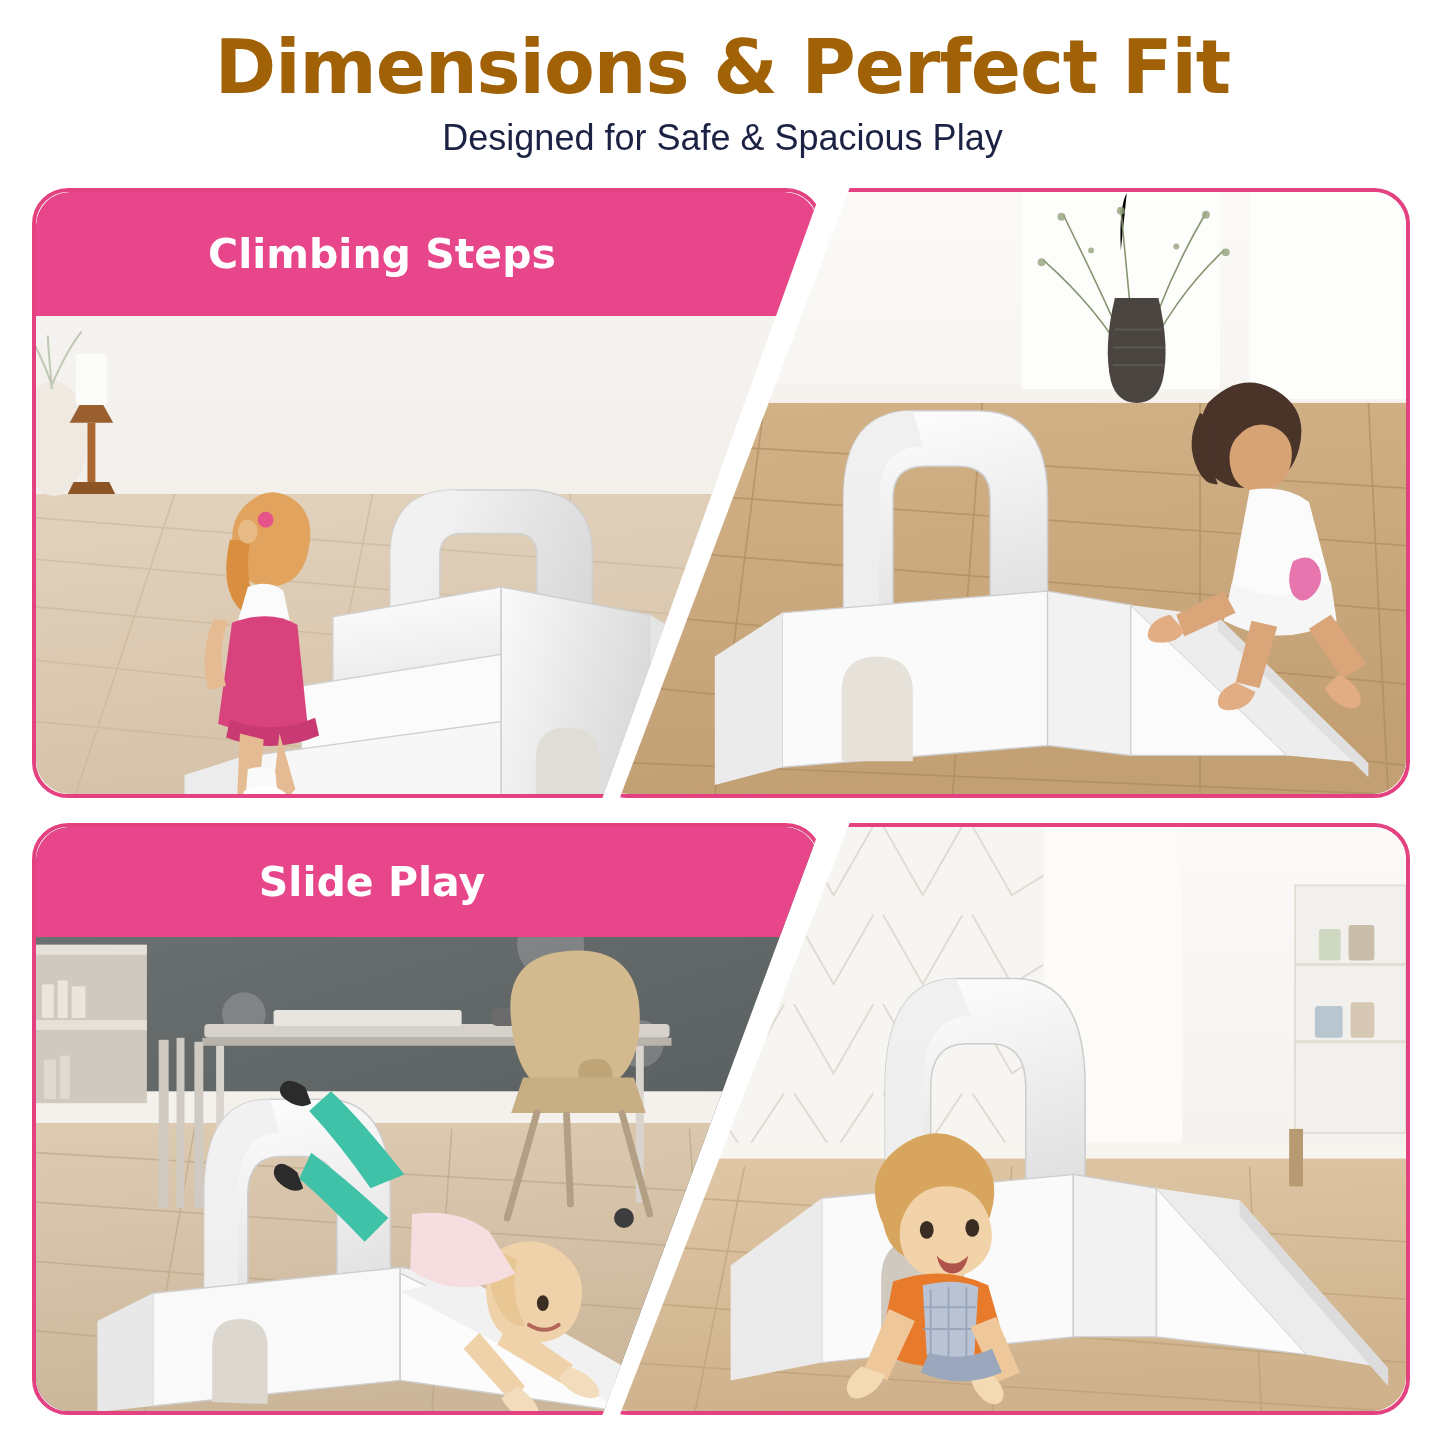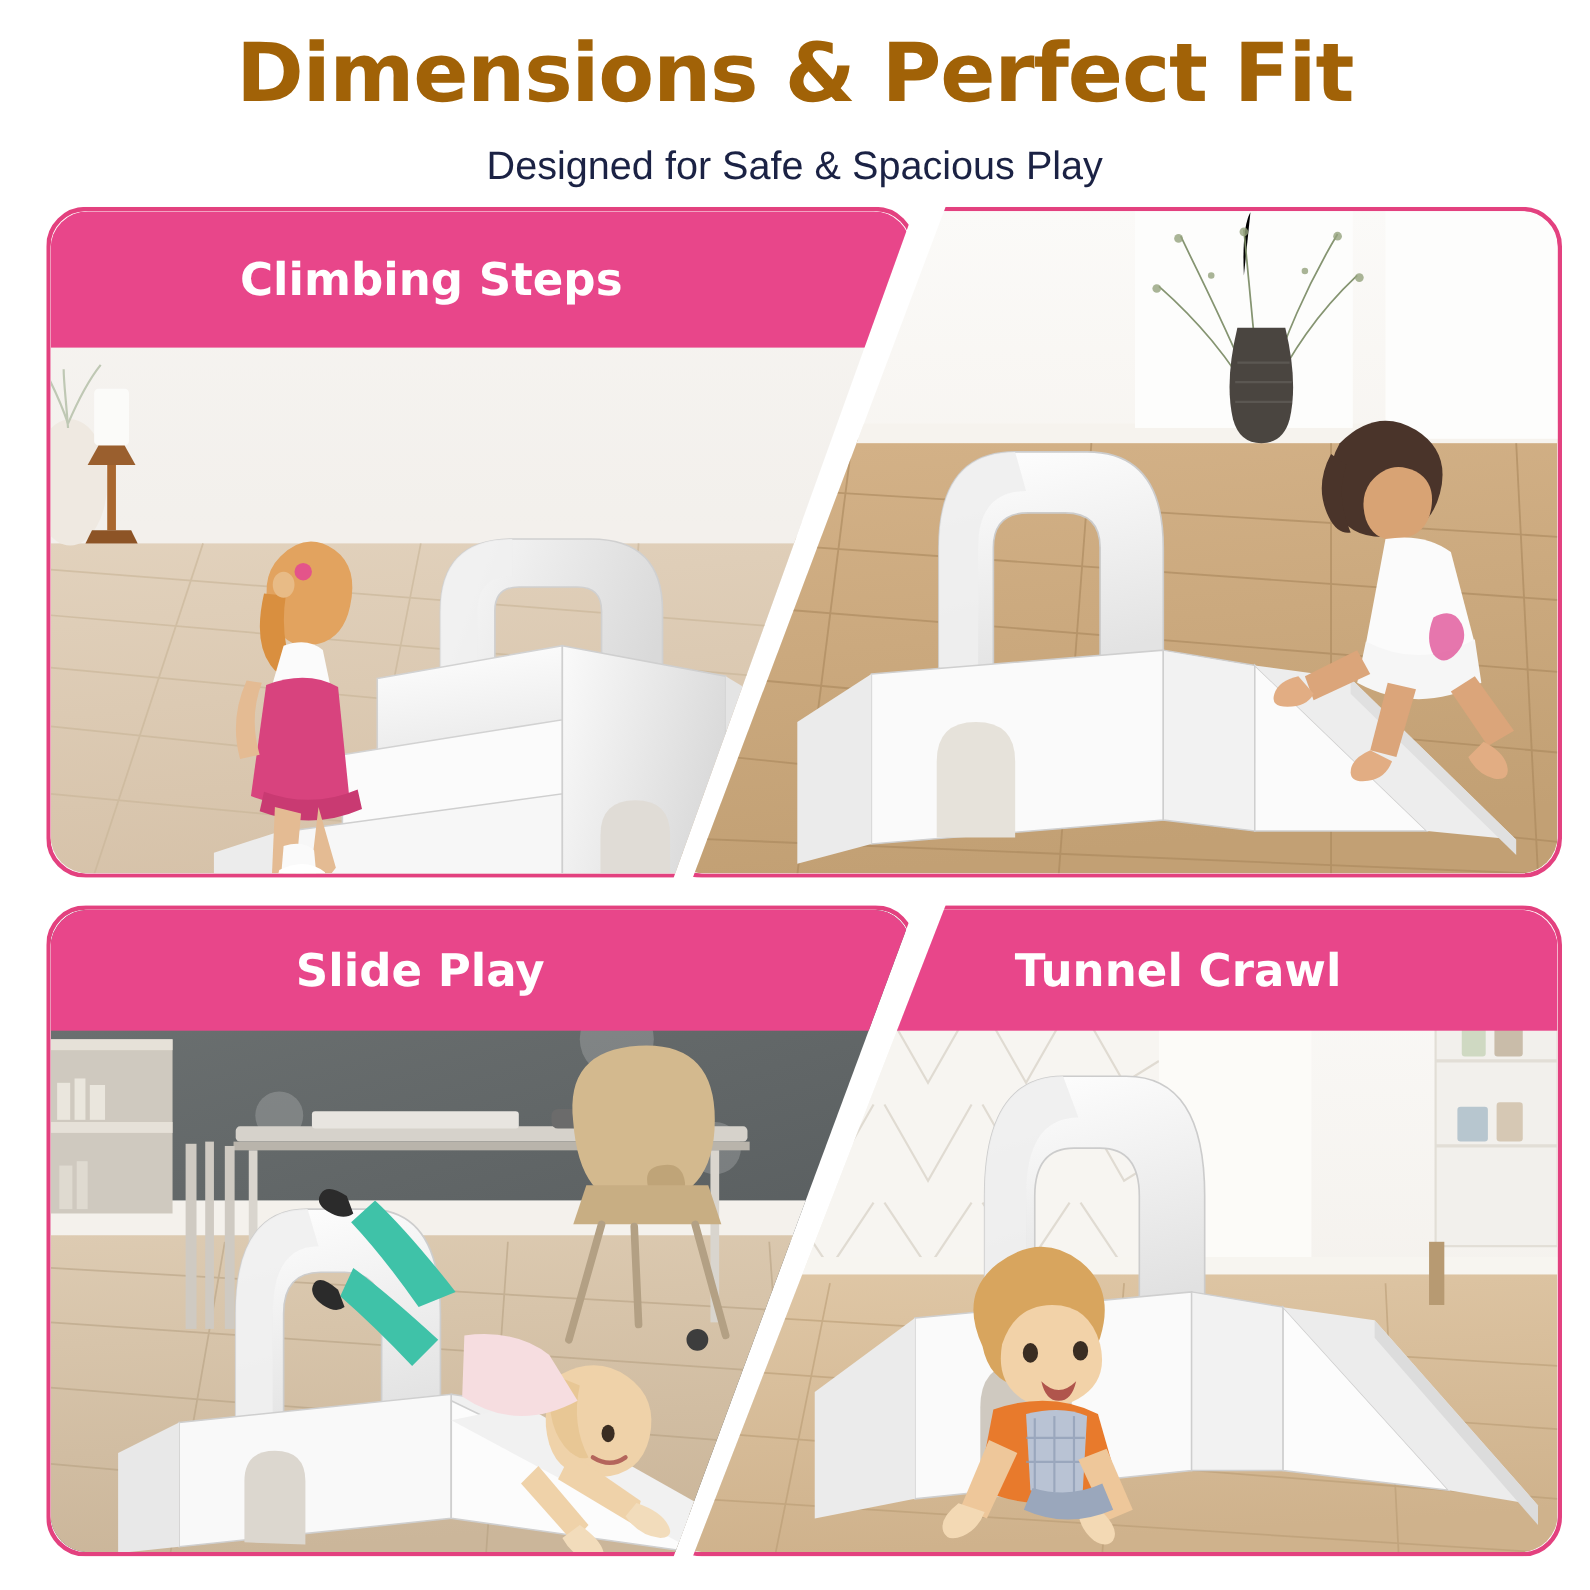--- a/index.html
+++ b/index.html
@@ -18,38 +18,37 @@
   }
   .main-title{
     margin:0;padding-top:30px;
     font-size:74px;line-height:1.0;
     font-weight:bold;
     letter-spacing:-1px;
     color:#a16207;
     font-family:"DejaVu Sans", sans-serif;
   }
   .sub-title{
-    margin:13px;padding-top:14px;
+    margin:0;padding-top:14px;
     font-size:36px;line-height:1.1;
     font-weight:normal;
     color:#1b2244;
     font-family:"Liberation Sans", sans-serif;
   }
 
   
   .card-grid{
     position:absolute;left:0;top:178px;width:1445px;height:1255px;
   }
   .card{
     position:absolute;
     overflow:hidden;
     background:#ffffff;
     border:4px solid #e3417f;
     box-sizing:border-box;
-    margin-left:10px;
   }
   
   .card.c0{
     left:32px; top:10px; width:790px; height:610px;
     border-radius:36px 36px 36px 36px;
     -webkit-clip-path: polygon(0% 0%, 100% 0%, 72.2% 100%, 0% 100%);
     clip-path: polygon(0% 0%, 100% 0%, 72.2% 100%, 0% 100%);
   }
   
   .card.c1{
@@ -520,21 +519,18 @@
                 <path d="M330 508 h54"></path>
             </g>
             <path d="M296 488 l-26 62 l24 10 l28 -60 z" fill="#eec79a"></path>
             <path d="M268 546 q-18 14 -14 26 q4 10 18 4 q14 -6 20 -22 z" fill="#f3d9b4"></path>
             <path d="M404 496 l24 56 l-24 10 l-26 -56 z" fill="#eec79a"></path>
             <path d="M400 554 q16 16 10 26 q-6 8 -18 0 q-12 -10 -14 -24 z" fill="#f3d9b4"></path>
             <path d="M336 532 q34 10 64 -4 l10 24 q-42 18 -82 0 z" fill="#9aa7bc"></path>
           </g>
         </svg>
 
-        <div class="card-banner">
-          <div class="card-banner-label">Tunnel Crawl</div>
-        </div>
 
       </div>
     </div>
   </div>
 
 </div>
 
 </body></html>

